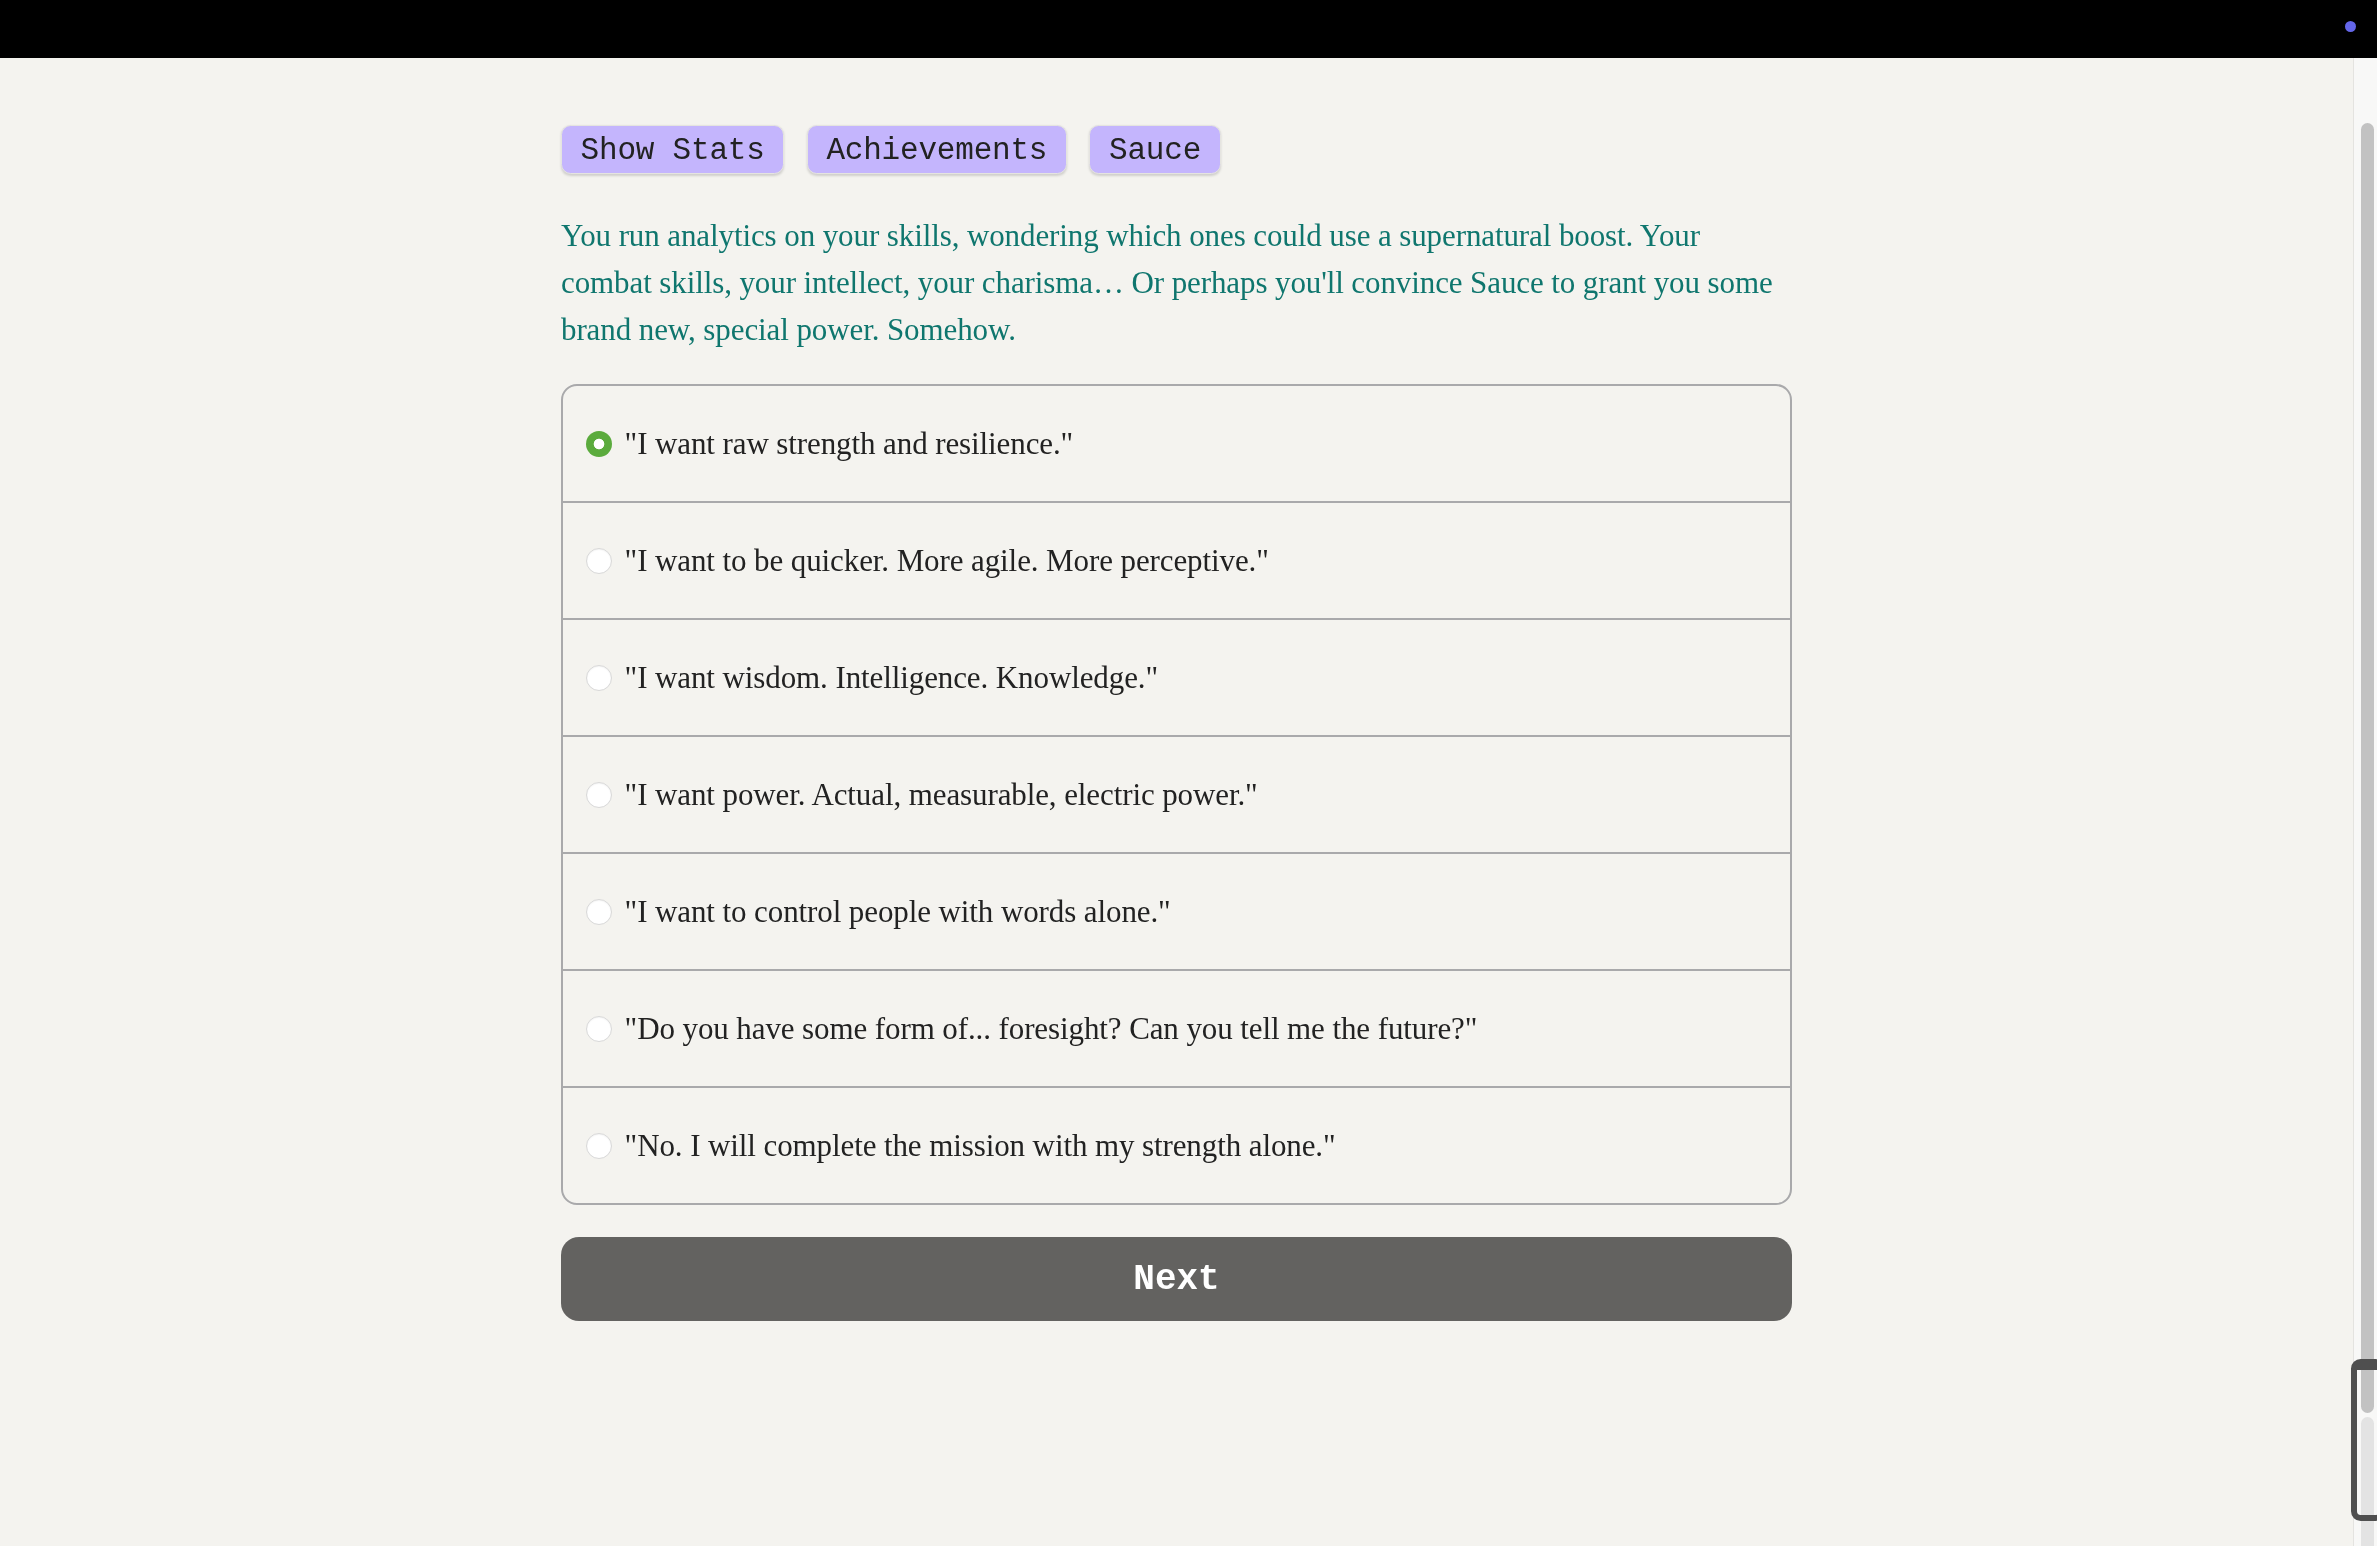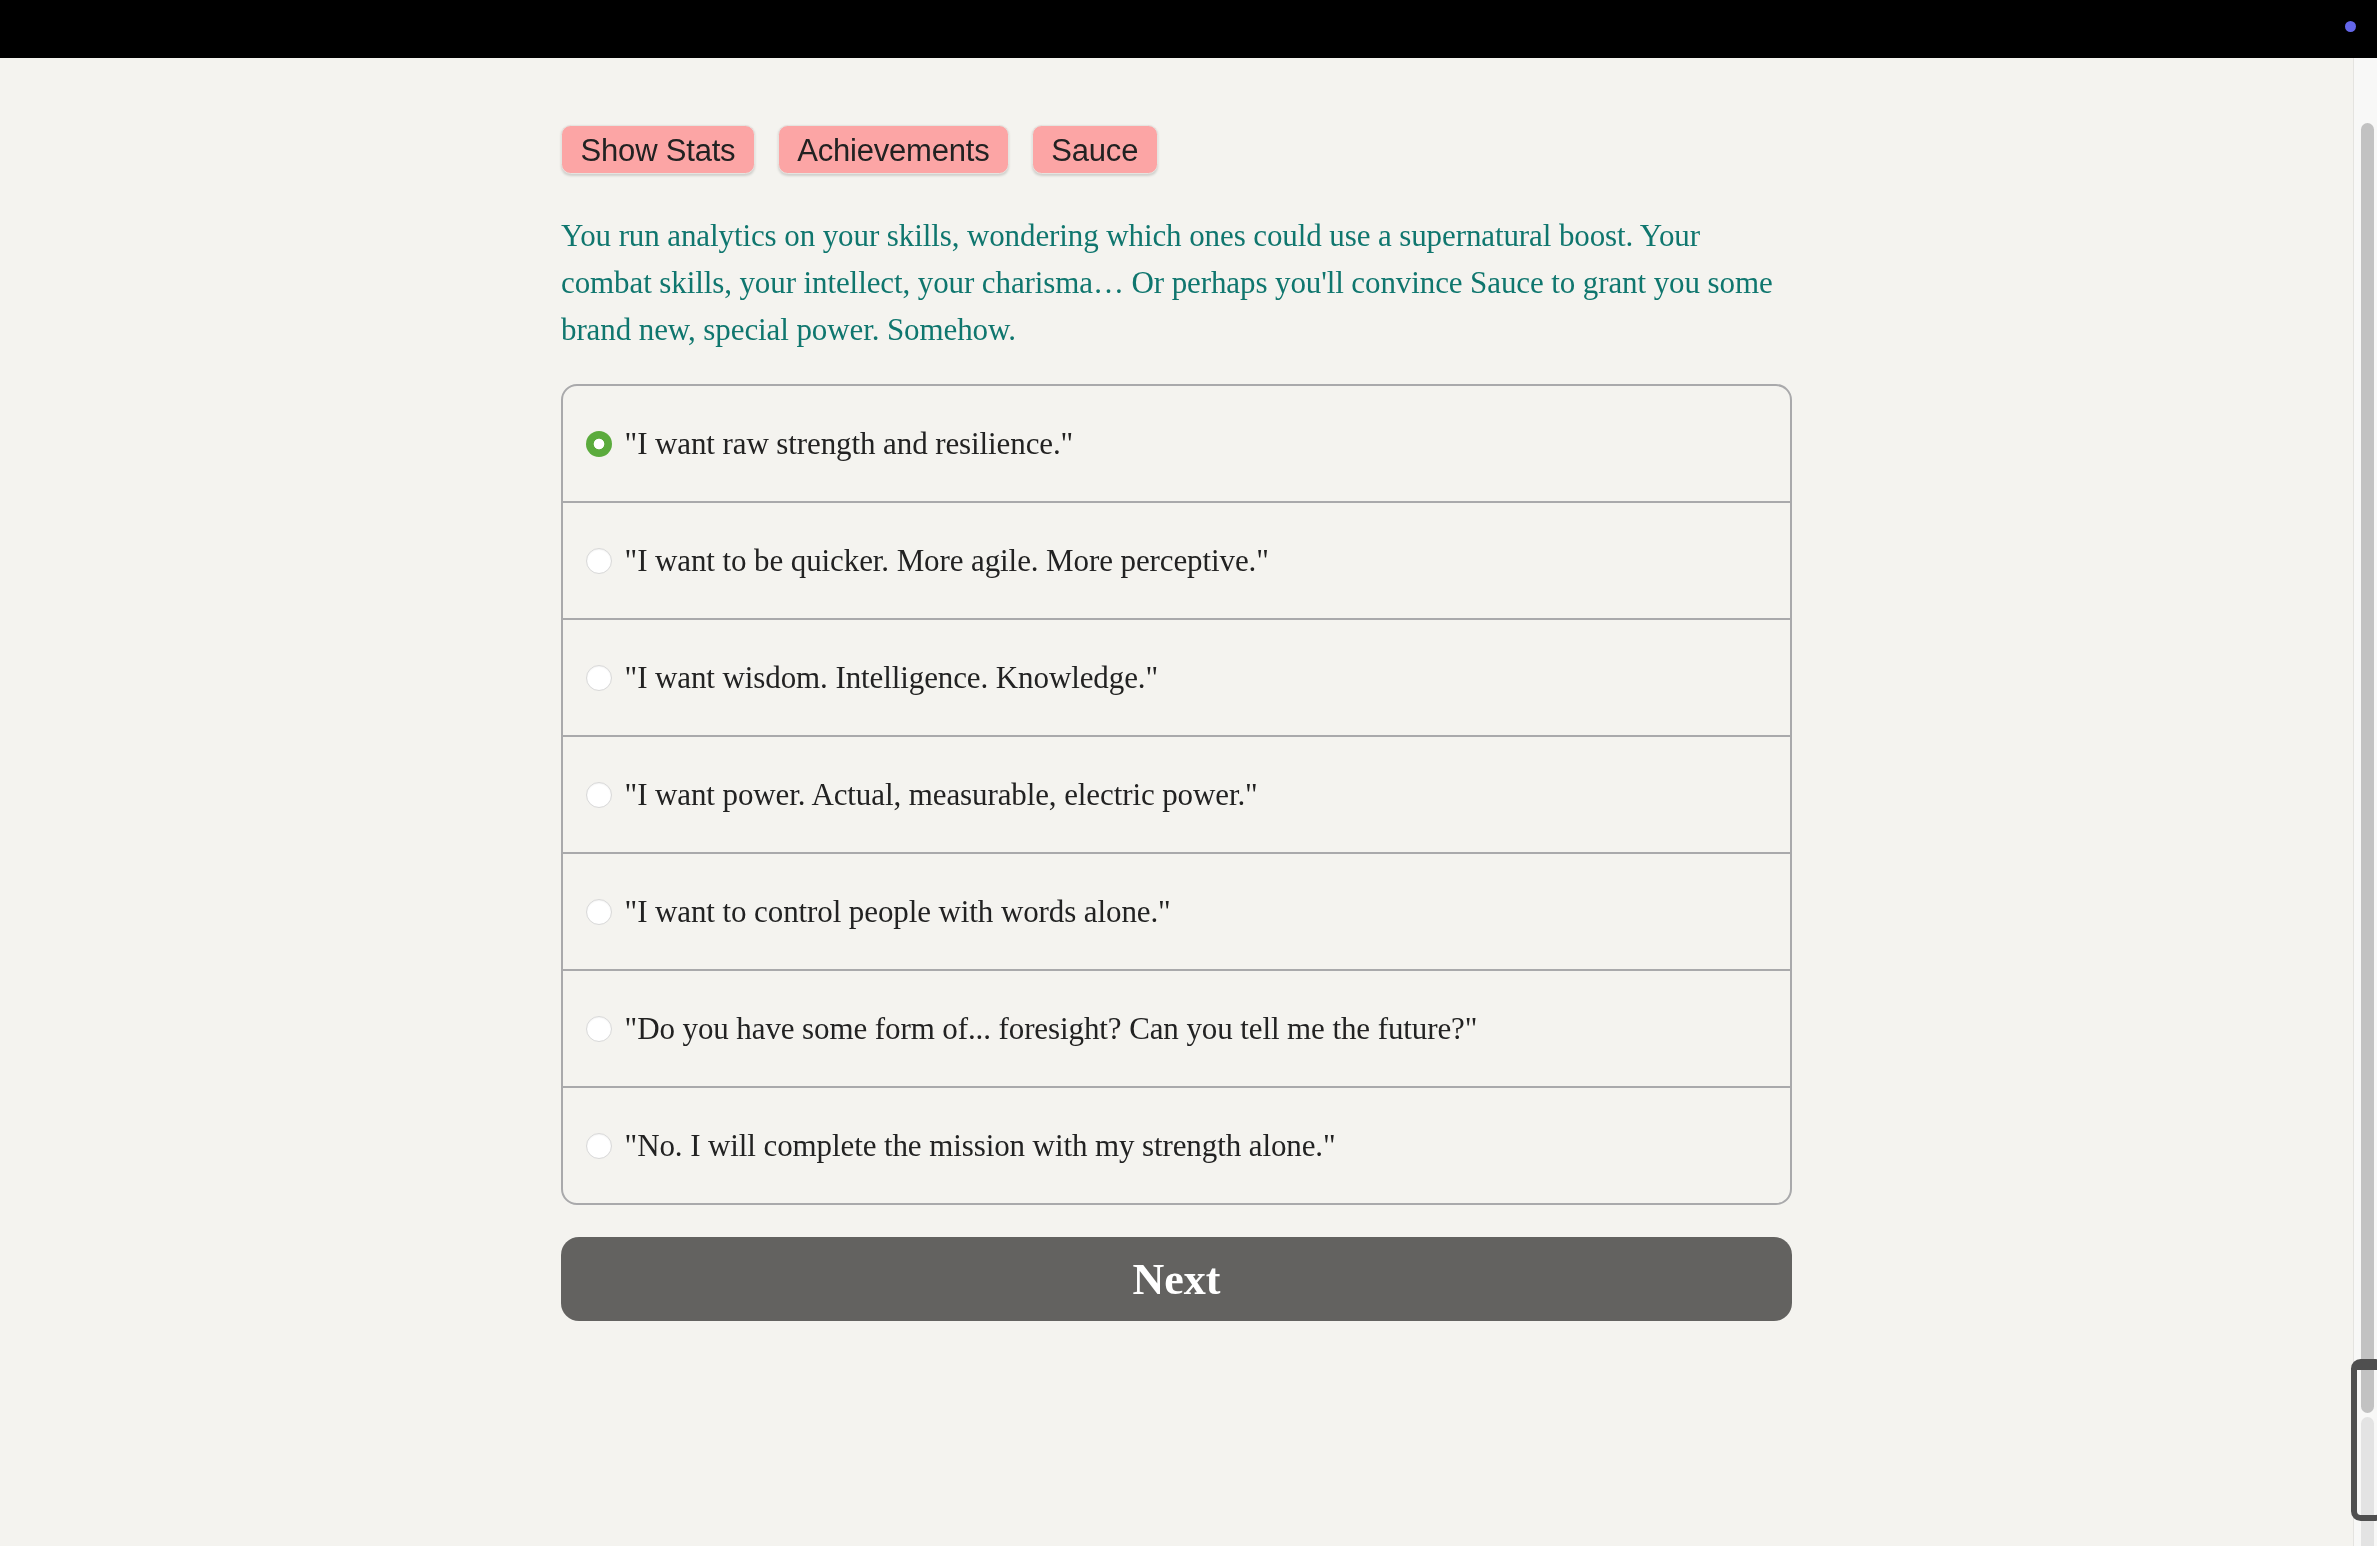--- a/index.html
+++ b/index.html
@@ -81,24 +81,24 @@
     left: 561px;
     top: 125px;
     width: 1231px;
   }
   .toolbar {
     display: flex;
     gap: 22.6px;
     height: 51px;
   }
   .tb-btn {
-    font-family: Liberation Sans, sans-serif;
+    font-family: Liberation Mono, monospace;
     font-size: 31px;
     color: #222;
-    background: #fca5a5;
+    background: #c4b5fd;
     border: 0.8px solid #e5e4e0;
     border-radius: 9.7px;
     box-shadow: 0 1.6px 2.4px rgba(0,0,0,0.15);
     padding: 0 18.6px;
     height: 49px;
     line-height: 49px;
     cursor: pointer;
     letter-spacing: -0.2px;
   }
 
@@ -146,23 +146,23 @@
     color: #222;
     letter-spacing: -0.1px;
   }
 
   .next-btn {
     margin-top: 32px;
     height: 84px;
     border-radius: 18px;
     background: #636260;
     color: #fff;
-    font-family: Liberation Serif, serif;
+    font-family: Liberation Mono, monospace;
     font-weight: bold;
-    font-size: 44px;
+    font-size: 36px;
     display: flex;
     align-items: center;
     justify-content: center;
     cursor: pointer;
   }
 </style>
 </head>
 <body>
 
 <div class="topbar">

